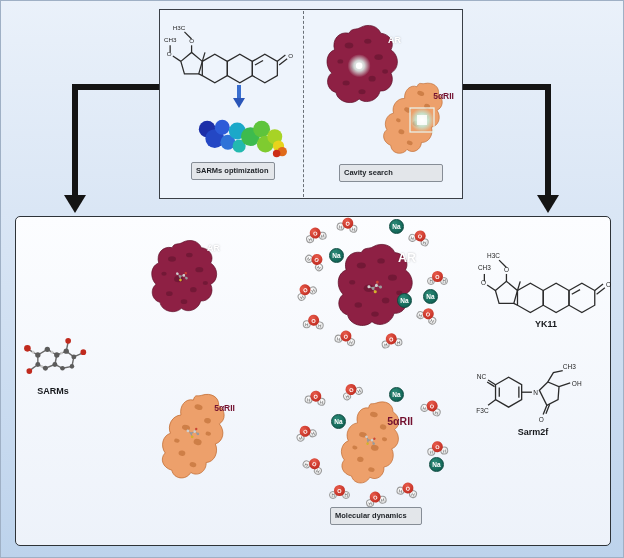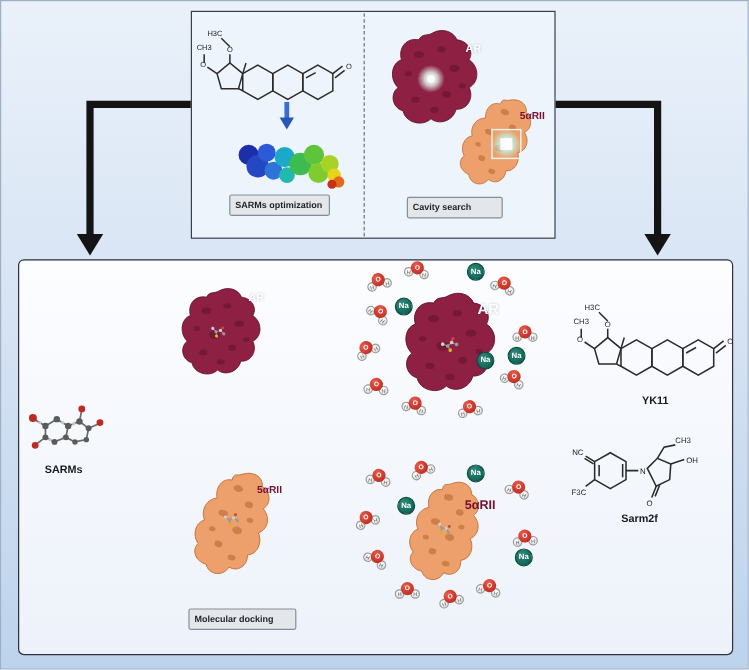--- a/index.html
+++ b/index.html
@@ -174,21 +174,21 @@
   <span class="blob-label" style="left:322px;top:34px;width:78px;font-size:9px">AR</span>
   <svg class="svgabs" style="left:380px;top:76px;transform:rotate(22deg)" width="70" height="88" viewBox="-6 -4 112 148">
     <use href="#blobB" fill="#eda06b" stroke="#c06a30" stroke-width="1"></use>
     <use href="#spotsB"></use>
   </svg>
   <svg class="svgabs" style="left:406px;top:104px" width="30" height="30" viewBox="0 0 30 30">
     <rect x="3" y="3" width="24" height="24" fill="url(#glowCyan)" stroke="#e8f7f2" stroke-width="1.2"></rect>
     <rect x="10" y="10" width="10" height="10" fill="#ffffff" opacity="0.85"></rect>
   </svg>
   <span class="blob-label enz-label" style="left:383px;top:90px;width:70px;font-size:8.5px">5αRII</span>
-  <div class="label-box" style="left:338px;top:163px;width:80px">Cavity search</div>
+  <div class="label-box" style="left:338px;top:163px;width:104px">Cavity search</div>
 
   <div class="bottom-box"></div>
 
   <svg class="svgabs" style="left:16px;top:326px" width="72" height="56" viewBox="0 0 76 56">
     <path d="M12,22 L22,28 L32,22 L42,28 M22,28 L22,38 L30,42 L40,38 L42,28 M42,28 L52,24 L60,30 L58,40 L48,42 L40,38 M52,24 L54,14 M60,30 L69,26 M22,38 L14,44" stroke="#6a6a6a" stroke-width="1.5" fill="none"></path>
     <circle cx="11" cy="21" r="3.5" fill="#c02a1e"></circle>
       <circle cx="54" cy="13" r="3" fill="#c02a1e"></circle>
     <circle cx="70" cy="25" r="3" fill="#c02a1e"></circle>
       <circle cx="13" cy="45" r="3" fill="#c02a1e"></circle>
     <circle cx="22" cy="28" r="2.8" fill="#5b5b5b"></circle>
@@ -213,21 +213,20 @@
     <use href="#spotsA"></use>
     <use href="#ligand" transform="translate(38,52) rotate(15)"></use>
   </svg>
   <span class="blob-label" style="left:147px;top:242px;width:72px;font-size:9px">AR</span>
   <svg class="svgabs" style="left:158px;top:386px;transform:rotate(15deg)" width="76" height="104" viewBox="-6 -4 112 148">
     <use href="#blobB" fill="#eda06b" stroke="#c06a30" stroke-width="1"></use>
     <use href="#spotsB"></use>
     <use href="#ligand" transform="translate(34,62) rotate(-10)"></use>
   </svg>
   <span class="blob-label enz-label" style="left:158px;top:402px;width:76px;font-size:8.5px">5αRII</span>
-  <div class="label-box" style="left:156px;top:506px;width:90px">Molecular docking</div>
 
   <svg class="svgabs" style="left:333px;top:236px" width="82" height="98" viewBox="-6 -4 108 122">
     <use href="#blobA" fill="#8e2044" stroke="#5e0f28" stroke-width="1"></use>
     <use href="#spotsA"></use>
     <use href="#ligand" transform="translate(40,58) rotate(-10)"></use>
   </svg>
   <span class="blob-label" style="left:333px;top:250px;width:82px;font-size:12.5px">AR</span>
 
   <div class="water" style="left:304px;top:226px;transform:rotate(-15deg)">
       <i class="wh">H</i>
@@ -333,25 +332,26 @@
     </div>
   <div class="water" style="left:340px;top:382px;transform:rotate(-25deg)">
       <i class="wh">H</i>
       <i class="wo">O</i>
       <i class="wh">H</i>
     </div>
   <div class="na" style="left:330px;top:413px">Na</div>
   <div class="na" style="left:388px;top:386px">Na</div>
   <div class="na" style="left:428px;top:456px">Na</div>
 
+  <div class="label-box" style="left:329px;top:506px;width:92px">Molecular dynamics</div>
 
   <svg class="svgabs" style="left:476px;top:238px" width="138" height="92" viewBox="0 0 150 100">
     <use href="#steroid"></use>
   </svg>
-  <div class="caption" style="left:505px;top:328px;width:80px">YK11</div>
+  <div class="caption" style="left:505px;top:318px;width:80px">YK11</div>
 
   <svg class="svgabs" style="left:474px;top:352px" width="140" height="84" viewBox="0 0 150 90">
     <g stroke="#2b2b2b" stroke-width="1.4" fill="none">
       <path d="M22,34 L36,26 L50,34 L50,50 L36,58 L22,50 Z"></path>
       <path d="M26,37 L26,47 M47,36 L47,48"></path>
       <path d="M22,34 L14,29 M21,36 L13,31"></path>
       <path d="M22,50 L14,56"></path>
       <path d="M50,42 L61,42"></path>
       <path d="M69,40 L78,31 L90,36 L89,50 L77,56 Z"></path>
       <path d="M77,56 L73,66 M80,55 L76,65"></path>

